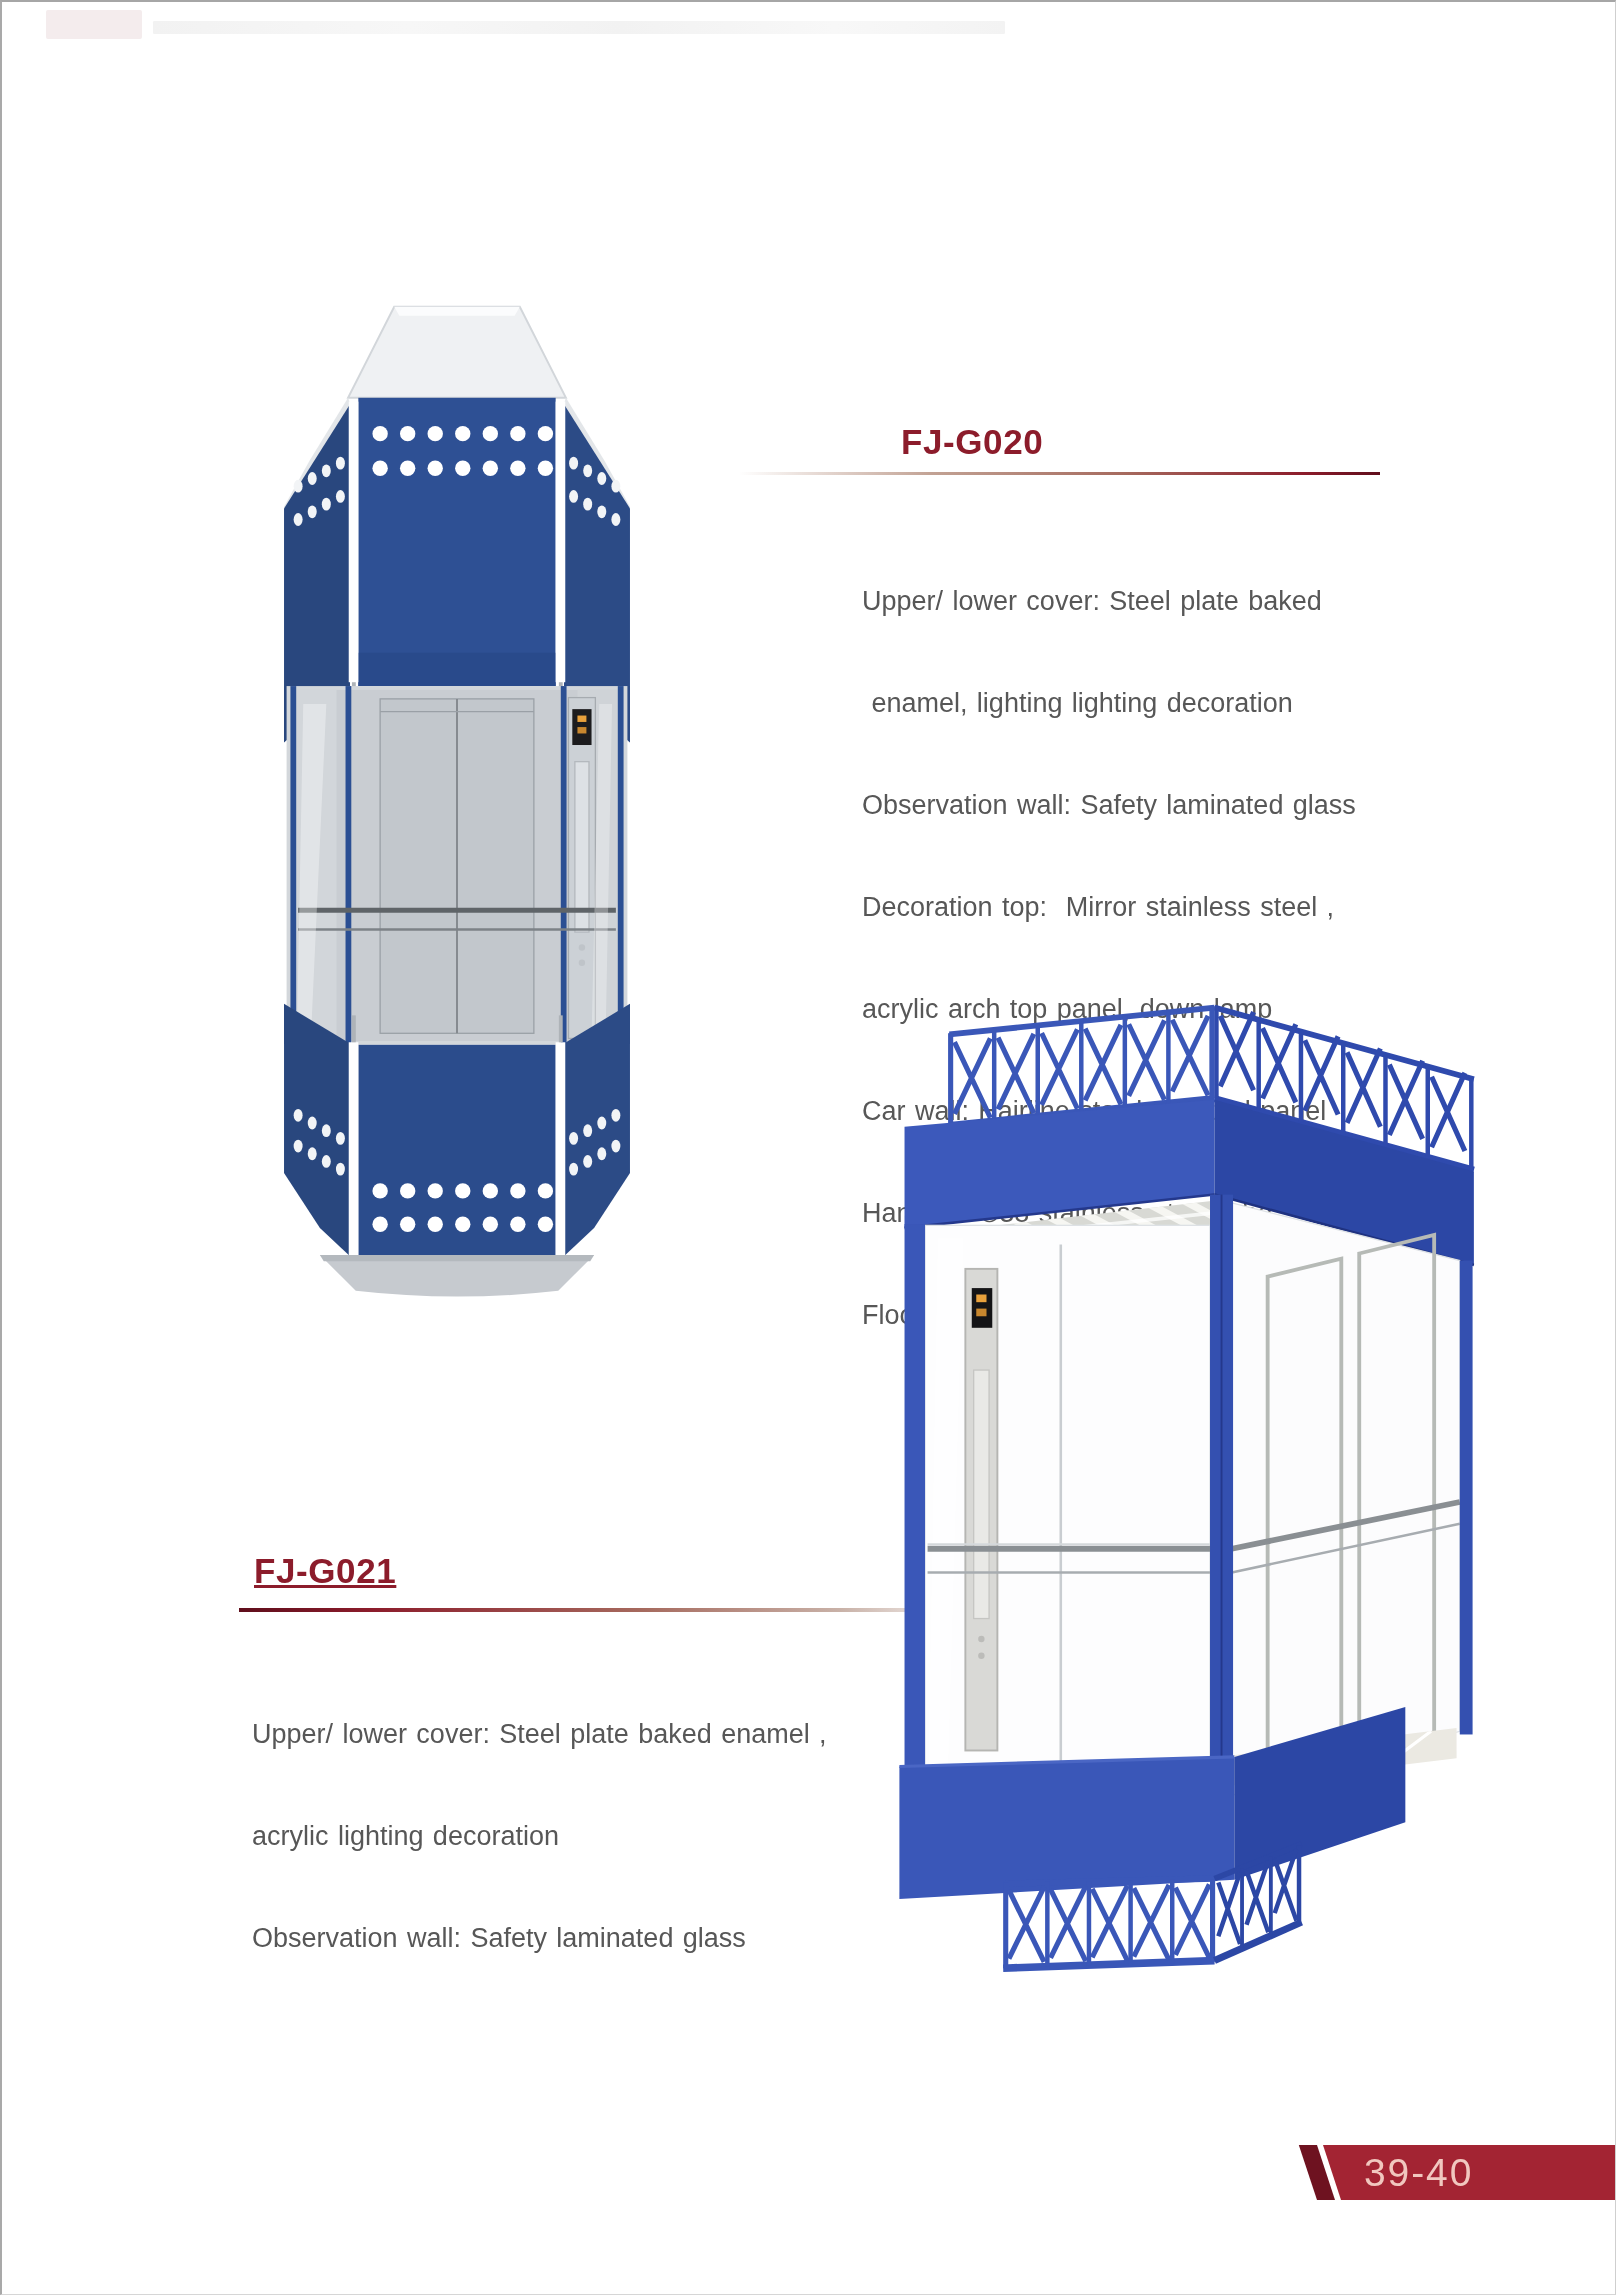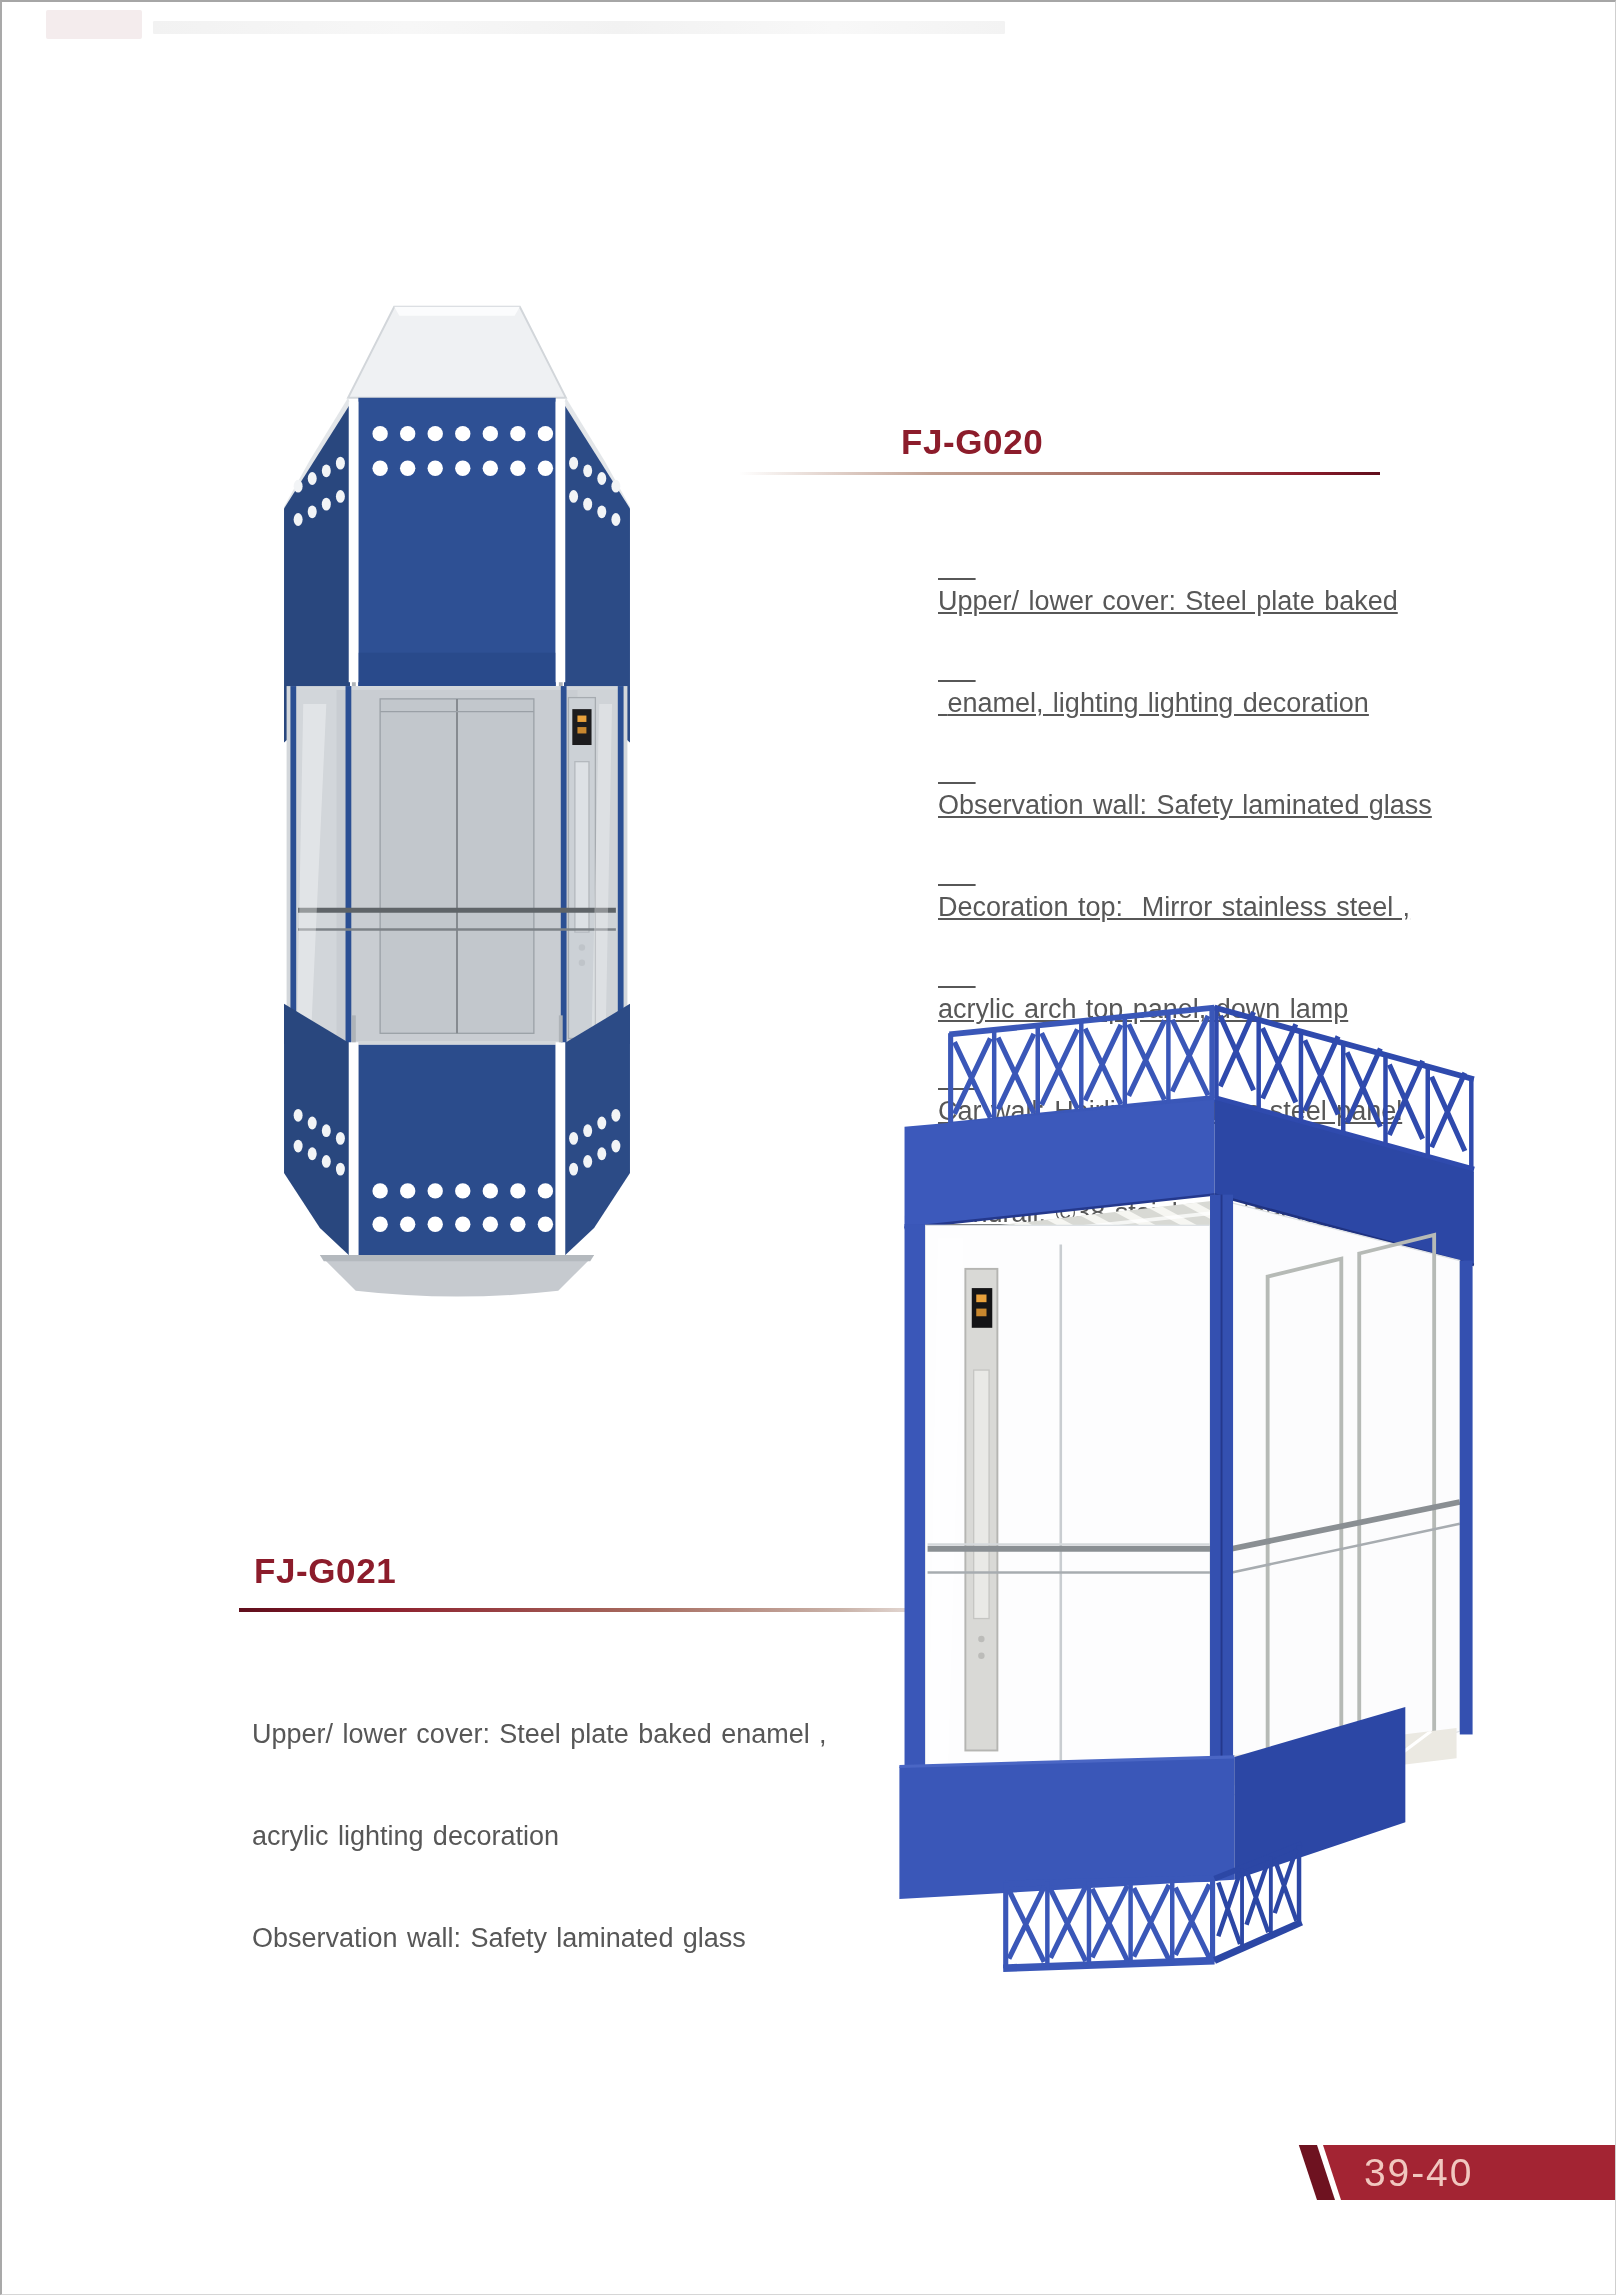--- a/index.html
+++ b/index.html
@@ -179,32 +179,32 @@
 
     <g>
       <path d="M56,1500 L484,1500 L428,1556 Q270,1574 112,1556 Z" fill="#c6cacf"></path>
       <path d="M56,1500 L484,1500 L478,1510 L62,1510 Z" fill="#b4b9be"></path>
     </g>
   </svg>
 
   <div class="model-title" style="left:899px;top:420px;">FJ-G020</div>
   <div class="rule rule-g020" style="left:737px;top:470px;width:641px;"></div>
 
-  <div class="specs" style="left:936px;top:514px;width:513px;text-decoration:underline;">
+  <div class="specs" style="left:860px;top:514px;width:513px;">
     <div>Upper/ lower cover: Steel plate baked</div>
     <div> enamel, lighting lighting decoration</div>
     <div>Observation wall: Safety laminated glass</div>
     <div>Decoration top:  Mirror stainless steel ,</div>
     <div>acrylic arch top panel, down lamp</div>
     <div>Car wall: Hairline stainless steel panel</div>
     <div>Handrail: ©38 stainless steel tube</div>
     <div>Floor: PVC</div>
   </div>
 
-  <div class="model-title" style="left:252px;top:1549px;">FJ-G021</div>
+  <div class="model-title" style="left:252px;top:1549px;text-decoration:underline;">FJ-G021</div>
   <div class="rule rule-g021" style="left:237px;top:1606px;width:734px;"></div>
 
   <div class="specs" style="left:250px;top:1647px;width:628px;">
     <div>Upper/ lower cover: Steel plate baked enamel ,</div>
     <div>acrylic lighting decoration</div>
     <div>Observation wall: Safety laminated glass</div>
     
     
     
     

